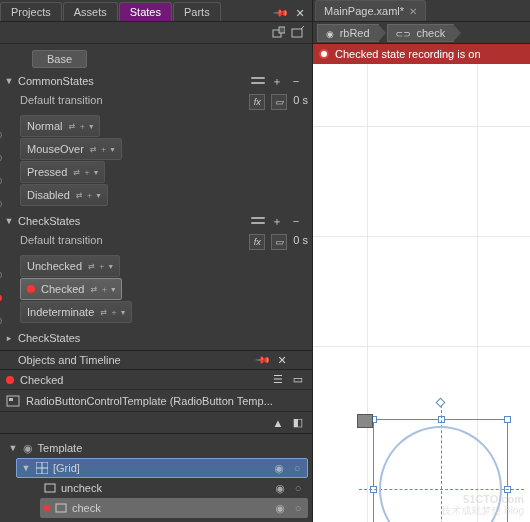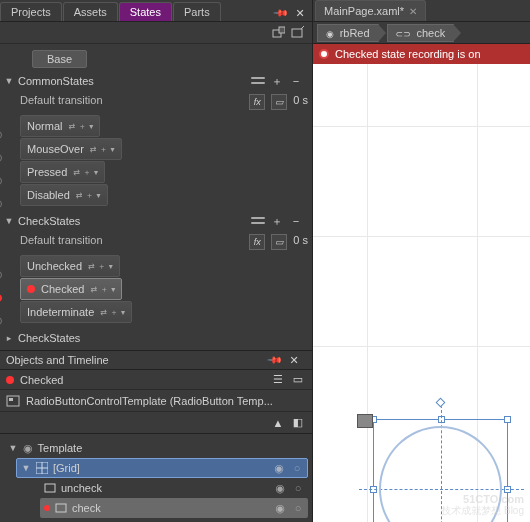--- a/index.html
+++ b/index.html
@@ -27,21 +27,21 @@
 .trans-label{flex:1;color:#bbb}
 .fx-box{width:16px;height:16px;border:1px solid #666;background:#444;display:flex;align-items:center;justify-content:center;font-size:9px;font-style:italic}
 .state-row{margin-left:16px;display:flex;align-items:center;height:22px;background:linear-gradient(#4e4e4e,#454545);border:1px solid #555;border-radius:2px;margin-bottom:2px;margin-right:16px;padding:0 6px;gap:6px}
 .state-row.active{background:linear-gradient(#606060,#555);border-color:#888}
 .rec-dot{width:8px;height:8px;border-radius:50%;background:#f33;flex-shrink:0}
 .state-label{flex:1}
 .state-tools{display:flex;gap:3px;align-items:center}
 .mini-arrow{font-size:8px;opacity:.7}
 .left-dot-col{position:absolute;left:-10px;width:8px;height:8px;border-radius:50%;border:1px solid #777}
 .left-dot-col.rec{background:#f33;border-color:#f33}
-.panel-header{height:20px;background:#3a3a3a;border-top:1px solid #222;border-bottom:1px solid #222;display:flex;align-items:center;padding:0 6px;font-size:11px}
+.panel-header{height:20px;background:#3a3a3a;border-top:1px solid #222;border-bottom:1px solid #222;display:flex;align-items:center;padding:0 18px;font-size:11px}
 .obj-toolbar{height:22px;border-bottom:1px solid #222;display:flex;align-items:center;justify-content:flex-end;gap:4px;padding:0 6px}
 .current-state{height:20px;display:flex;align-items:center;gap:6px;padding:0 6px;border-bottom:1px solid #2a2a2a}
 .template-line{height:22px;display:flex;align-items:center;gap:6px;padding:0 6px;border-bottom:1px solid #2a2a2a}
 .tree-area{padding:4px 4px}
 .tree-row{display:flex;align-items:center;height:20px;gap:5px;padding:0 4px;border-radius:2px}
 .tree-row.sel{background:#4a6a9a;border:1px solid #7aa0d8}
 .tree-row.sel2{background:#6a6a6a}
 .eye{margin-left:auto;width:14px;opacity:.7;text-align:center}
 .lock{width:12px;opacity:.5;text-align:center}
 .doc-tabs{display:flex;height:22px;border-bottom:1px solid #222;background:#3a3a3a;padding-left:2px}

